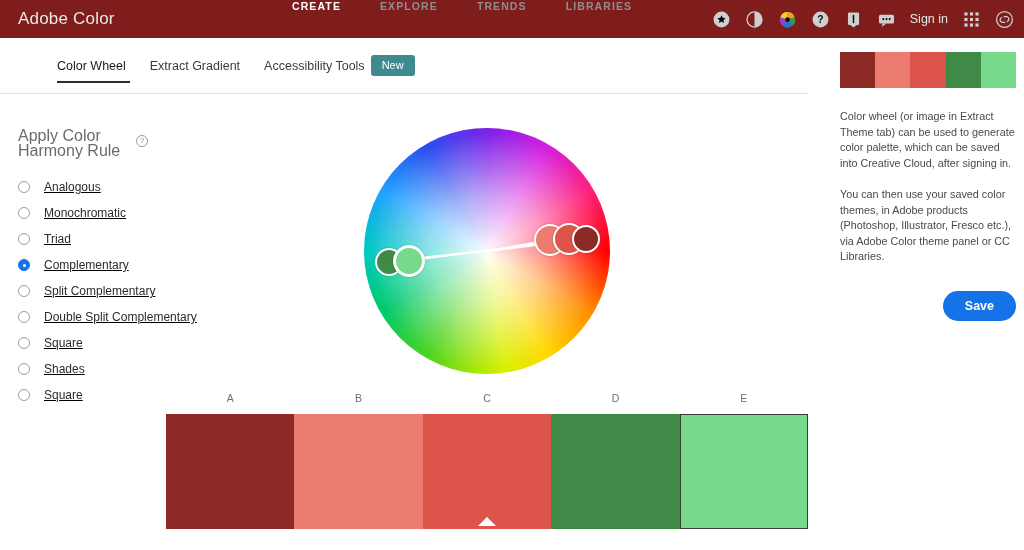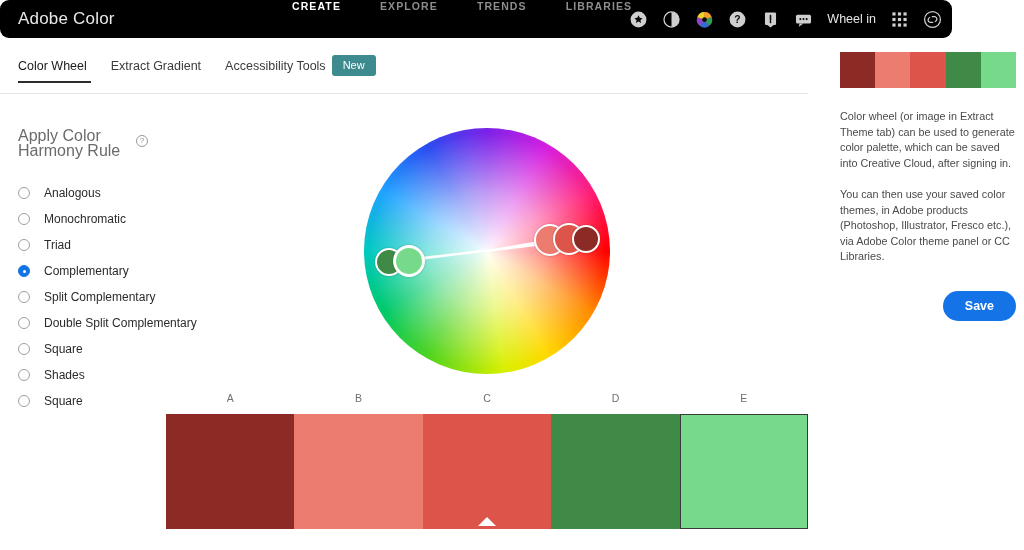--- a/index.html
+++ b/index.html
@@ -7,23 +7,23 @@
   html, body {
     width: 1024px; height: 550px;
     background: #fff;
     font-family: "Liberation Sans", sans-serif;
     overflow: hidden;
   }
   .app { position: relative; width: 1024px; height: 550px; background: #fff; }
 
   
   .topbar {
-    position: absolute; left: 0; top: 0; width: 952px; height: 38px;
-    background: #000000;
-    display: flex; align-items: center; border-radius: 9px;
+    position: absolute; left: 0; top: 0; width: 1024px; height: 38px;
+    background: #7f1d1d;
+    display: flex; align-items: center;
   }
   .brand {
     position: absolute; left: 18px; top: 50%; transform: translateY(-50%);
     color: #e8e8e8; font-size: 17px; letter-spacing: .2px; font-weight: 400;
   }
   .mainnav {
     position: absolute; left: 292px; top: 0; height: 38px;
     display: flex; align-items: flex-start; gap: 39px;
   }
   .mainnav a {
@@ -43,21 +43,21 @@
   .tabrow {
     position: absolute; left: 0; top: 38px; width: 808px; height: 56px;
     border-bottom: 1px solid #e4e4e4;
     display: flex; align-items: center; padding-left: 16px; gap: 0;
   }
   .tab {
     position: relative; font-size: 12.5px; color: #3b3b3b;
     padding: 0 12px; height: 56px; display: flex; align-items: center;
     white-space: nowrap;
   }
-  .tab:first-child { padding-left: 2px; }
+  .tab:first-child { padding-left: 2px; margin-left: 39px; }
   .tab.active { color: #1a1a1a; }
   .tab.active::after {
     content: ""; position: absolute; left: 2px; right: 8px; bottom: 11px;
     height: 2px; background: #2c2c2c;
   }
   .newbadge {
     margin-left: 6px; background: #3d8a8f; color: #fff;
     font-size: 11px; padding: 5px 11px; border-radius: 3px;
     line-height: 1; white-space: nowrap;
   }
@@ -65,21 +65,21 @@
   
   .harmony { position: absolute; left: 18px; top: 128px; width: 200px; }
   .harmony-title {
     font-size: 16px; color: #6b6b6b; line-height: 15px; width: 108px;
   }
   .help-icon {
     position: absolute; left: 118px; top: 7px; width: 12px; height: 12px;
     border: 1px solid #9a9a9a; border-radius: 50%;
     font-size: 8px; color: #8a8a8a; text-align: center; line-height: 10px;
   }
-  .rules { margin-top: 22px; }
+  .rules { margin-top: 16px; text-decoration: underline; }
   .rule {
     display: flex; align-items: center; height: 26px; gap: 14px;
     cursor: pointer;
   }
   .radio {
     width: 12px; height: 12px; border-radius: 50%;
     border: 1px solid #a0a0a0; background: #fff; flex: none; position: relative;
   }
   .rule.sel .radio { border-color: #1473e6; background: #1473e6; }
   .rule.sel .radio::after {
@@ -188,21 +188,21 @@
         <path d="M12 7v6M12 14.5v1.2" stroke="#0b0b0b" stroke-width="2" stroke-linecap="round"></path>
         <path d="M8 19l4 3 4-3z" fill="#cfcfcf"></path>
       </svg>
       <svg class="ticon" viewBox="0 0 24 24">
         <rect x="2.5" y="6" width="19" height="11" rx="2" fill="#cfcfcf"></rect>
         <path d="M7 17l-1 4 6-4z" fill="#cfcfcf"></path>
         <circle cx="8" cy="11.5" r="1.3" fill="#0b0b0b"></circle>
         <circle cx="12" cy="11.5" r="1.3" fill="#0b0b0b"></circle>
         <circle cx="16" cy="11.5" r="1.3" fill="#0b0b0b"></circle>
       </svg>
-      <span class="signin">Wheel in</span>
+      <span class="signin">Sign in</span>
       <svg class="ticon" viewBox="0 0 24 24">
         <g fill="#cfcfcf">
           <rect x="3" y="3" width="4" height="4"></rect>
             <rect x="10" y="3" width="4" height="4"></rect>
             <rect x="17" y="3" width="4" height="4"></rect>
           <rect x="3" y="10" width="4" height="4"></rect>
             <rect x="10" y="10" width="4" height="4"></rect>
             <rect x="17" y="10" width="4" height="4"></rect>
           <rect x="3" y="17" width="4" height="4"></rect>
             <rect x="10" y="17" width="4" height="4"></rect>

